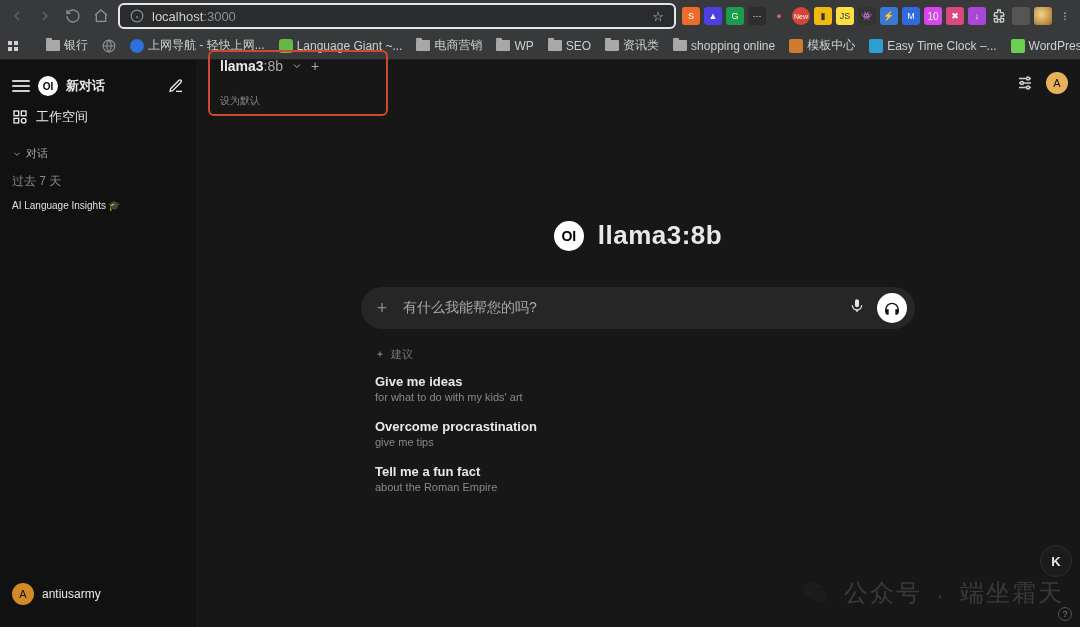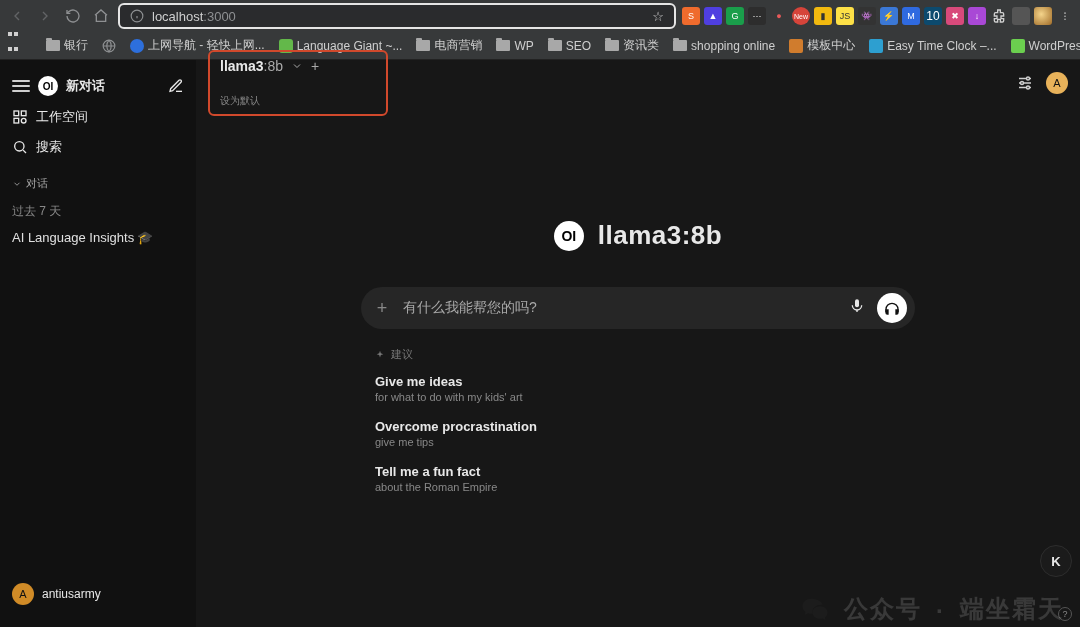--- a/index.html
+++ b/index.html
@@ -15,39 +15,39 @@
   .nav-btn.disabled { opacity: .5; }
   .addr-bar { flex: 1; height: 26px; background: #2a2b2d; border-radius: 14px; display: flex; align-items: center; padding: 0 10px; gap: 8px; color: #cfcfcf; font-size: 13px; position: relative; border: 2px solid transparent; }
   .addr-annot { border: 2px solid #e5e5e5; border-radius: 6px; align-items: center; }
   .addr-text .dim { color: #8e9092; }
   .star { margin-left: auto; color: #cfcfcf; }
   .ext-icons { display: flex; gap: 4px; align-items: center; }
   .ext-icons span { width: 18px; height: 18px; border-radius: 3px; display: inline-flex; align-items: center; justify-content: center; font-size: 9px; color: #fff; }
   .avatar-top { width: 20px; height: 20px; border-radius: 50%; background: radial-gradient(circle at 40% 40%, #f4d48b, #a06c28); }
   .kebab { color: #cfcfcf; font-size: 15px; padding: 0 4px; }
   
-  .bookmark-bar { height: 28px; background: #37393a; display: flex; gap: 14px; padding: 0 8px; border-bottom: 1px solid #222; font-size: 12px; color: #cfcfcf; }
+  .bookmark-bar { height: 28px; background: #37393a; display: flex; align-items: center; gap: 14px; padding: 0 8px; border-bottom: 1px solid #222; font-size: 12px; color: #cfcfcf; }
   .bm-item { display: inline-flex; align-items: center; gap: 4px; white-space: nowrap; }
   .bm-item .fold { width: 14px; height: 11px; background: #a8a8a8; border-radius: 1px; display: inline-block; position: relative; }
   .bm-item .fold:before { content: ""; position: absolute; top: -2px; left: 0; width: 6px; height: 2px; background: #a8a8a8; border-radius: 1px 1px 0 0;}
   .bm-sep { width: 1px; height: 14px; background: #555; }
   
   .app { position: absolute; top: 60px; bottom: 0; left: 0; right: 0; display: flex; background: #171717; }
   .sidebar { width: 196px; background: #111; display: flex; flex-direction: column; padding: 10px 8px; }
   .sb-row { display: flex; align-items: center; gap: 8px; padding: 6px 4px; font-size: 13px; color: #e8e8e8; border-radius: 6px; }
   .sb-row .strong { font-weight: 700; }
   .sb-row svg { width: 16px; height: 16px; flex-shrink: 0; }
   .new-chat { justify-content: space-between; }
   .new-chat-left { display: flex; align-items: center; gap: 8px; }
   .oi-logo { width: 20px; height: 20px; border-radius: 50%; background: #fff; color: #000; display: inline-flex; align-items: center; justify-content: center; font-weight: 900; font-size: 10px; }
   .hamb { width: 18px; display: inline-flex; flex-direction: column; gap: 3px; }
   .hamb i { height: 2px; background: #cfcfcf; border-radius: 1px; }
   .sb-sec { margin-top: 10px; padding: 4px 4px; font-size: 11px; color: #aaa; display: flex; align-items: center; gap: 4px;}
   .sb-sub { margin-top: 4px; padding: 4px 4px; font-size: 12px; color: #888; }
-  .sb-item { padding: 6px 4px; font-size: 13px; color: #e0e0e0; border-radius: 6px; }
+  .sb-item { padding: 6px 4px; font-size: 10px; color: #e0e0e0; border-radius: 6px; }
   .sb-footer { margin-top: auto; display: flex; align-items: center; gap: 8px; padding: 12px 4px; }
   .user-av { width: 22px; height: 22px; border-radius: 50%; background: #d08b27; display: inline-flex; align-items: center; justify-content: center; font-size: 11px; color: #111; }
   
   .main { flex: 1; position: relative; }
   .topbar { height: 46px; display: flex; align-items: center; padding: 0 12px; }
   .model-box { border: 2px solid #d1492c; border-radius: 6px; padding: 6px 10px 6px 10px; width: 180px; }
   .model-row { display: flex; align-items: center; gap: 8px; font-size: 14px; font-weight: 700; }
   .model-row .dim { color: #aaa; font-weight: 400; }
   .model-sub { font-size: 10px; color: #8a8a8a; margin-top: 20px; }
   .top-right { margin-left: auto; display: flex; align-items: center; gap: 12px; }
@@ -60,21 +60,21 @@
   .plus-btn { width: 26px; height: 26px; display: flex; align-items: center; justify-content: center; color: #888; font-size: 18px;}
   .input-ph { flex: 1; color: #a8a8a8; font-size: 14px; }
   .mic { color: #e8e8e8; padding: 0 4px; }
   .send { width: 30px; height: 30px; border-radius: 50%; background: #fff; color: #111; display: flex; align-items: center; justify-content: center; }
   .suggest { width: 554px; margin-top: 14px; }
   .sg-head { font-size: 11px; color: #777; padding: 4px 14px; display: flex; gap: 6px; align-items: center; }
   .sg-item { padding: 8px 14px; }
   .sg-title { font-size: 13px; font-weight: 700; color: #e8e8e8; }
   .sg-sub { font-size: 11px; color: #888; margin-top: 2px; }
   
-  .wm { position: absolute; right: 16px; bottom: 2px; display: flex; align-items: flex-end; gap: 14px; color: rgba(255,255,255,.15); font-size: 24px; font-weight: 700; letter-spacing: 2px; }
+  .wm { position: absolute; right: 16px; bottom: 18px; display: flex; align-items: flex-end; gap: 14px; color: rgba(255,255,255,.15); font-size: 24px; font-weight: 400; letter-spacing: 2px; }
   .wm svg { opacity: .15; }
   .badge { position: absolute; right: 8px; bottom: 50px; width: 32px; height: 32px; border-radius: 50%; background: #1b1b1b; border: 1px solid #2d2d2d; display: flex; align-items: center; justify-content: center; color: #e8e8e8; font-weight: 800; font-size: 13px; }
   .help { position: absolute; right: 8px; bottom: 6px; width: 14px; height: 14px; border-radius: 50%; border: 1px solid #555; color: #888; font-size: 9px; display: flex; align-items: center; justify-content: center; }
 </style>
 </head>
 <body>
 
 <div class="browser-top">
   <div class="nav-btn disabled">
       <svg viewBox="0 0 24 24" fill="none" stroke="currentColor" stroke-width="2">
@@ -111,21 +111,21 @@
     <span style="background:#4f3fe0">▲</span>
     <span style="background:#1a9e4b">G</span>
     <span style="background:#2d2d2d">···</span>
     <span style="color:#e85a5a;background:transparent">●</span>
     <span style="background:#d6443a;border-radius:50%;font-size:7px">New</span>
     <span style="background:#f2b90f;color:#333">▮</span>
     <span style="background:#fde047;color:#333">JS</span>
     <span style="background:#333">👾</span>
     <span style="background:#3b78d6">⚡</span>
     <span style="background:#2f6ae0">M</span>
-    <span style="background:#0c4a6e;font-size:12px">10</span>
+    <span style="background:#d946ef;font-size:10px">10</span>
     <span style="background:#d84a7b">✖</span>
     <span style="background:#a948d6">↓</span>
     <span style="background:transparent;color:#cfcfcf">
         <svg width="16" height="16" viewBox="0 0 24 24" fill="none" stroke="currentColor" stroke-width="2">
           <path d="M10 3h4v4h3a2 2 0 0 1 2 2v3h-4v4h4v3a2 2 0 0 1-2 2h-3v-4h-4v4H7a2 2 0 0 1-2-2v-3h4v-4H5V9a2 2 0 0 1 2-2h3V3z"></path>
         </svg>
       </span>
     <span class="bm-sep"></span>
     <span class="avatar-top"></span>
     <span class="kebab">⋮</span>
@@ -212,27 +212,20 @@
         </svg>
     </div>
     <div class="sb-row">
       <svg viewBox="0 0 24 24" fill="none" stroke="currentColor" stroke-width="2">
           <rect x="3" y="3" width="7" height="7"></rect>
           <rect x="14" y="3" width="7" height="7"></rect>
           <rect x="3" y="14" width="7" height="7"></rect>
           <circle cx="17.5" cy="17.5" r="3.5"></circle>
         </svg>
       <span>工作空间</span>
-    </div>
-    <div class="sb-row">
-      <svg viewBox="0 0 24 24" fill="none" stroke="currentColor" stroke-width="2">
-          <circle cx="11" cy="11" r="7"></circle>
-          <path d="M21 21l-4.3-4.3"></path>
-        </svg>
-      <span>搜索</span>
     </div>
     <div class="sb-sec">
       <svg width="10" height="10" viewBox="0 0 24 24" fill="none" stroke="currentColor" stroke-width="2">
           <path d="M6 9l6 6 6-6"></path>
         </svg>
       <span>对话</span>
     </div>
     <div class="sb-sub">过去 7 天</div>
     <div class="sb-item">AI Language Insights 🎓</div>
     <div class="sb-footer">

